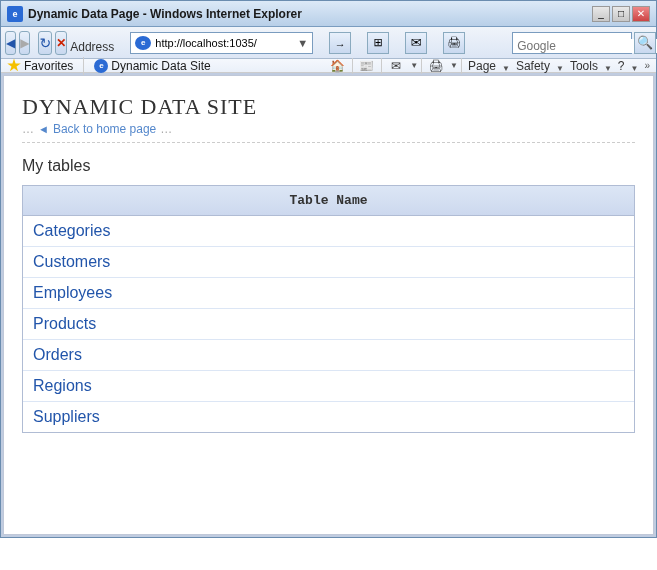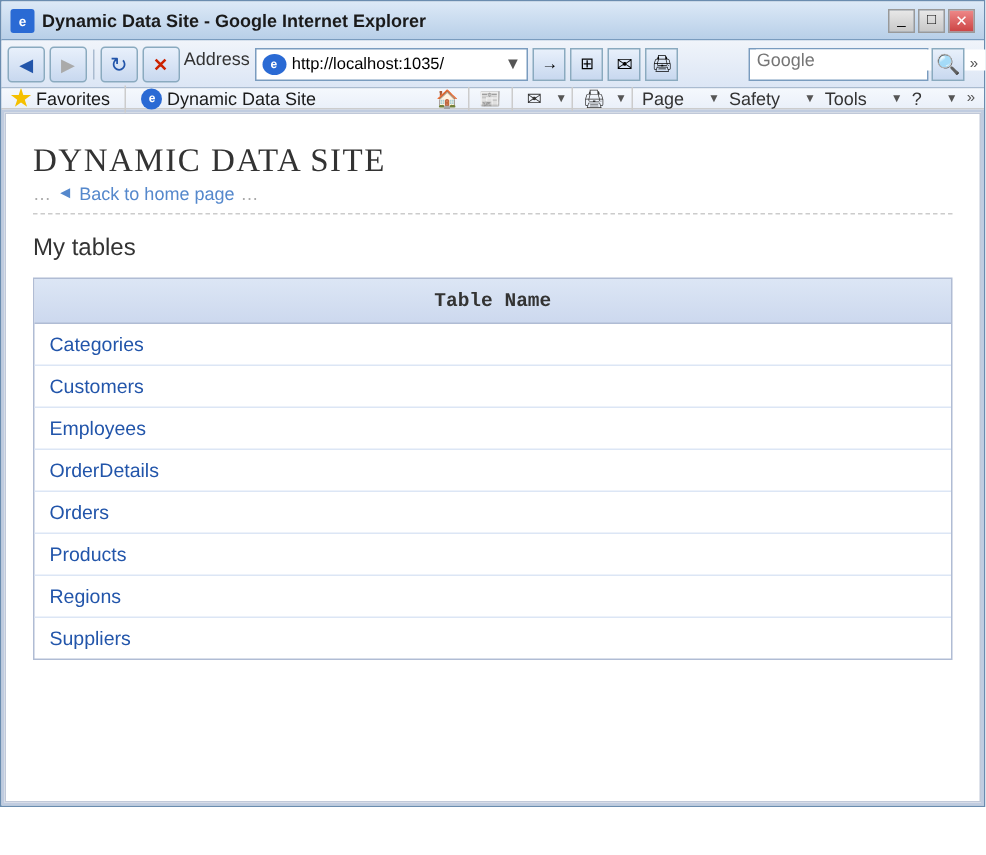--- a/index.html
+++ b/index.html
@@ -57,23 +57,23 @@
       background: linear-gradient(to bottom, #e8f0fb, #c8d8ef);
       border: 1px solid #8aaabf;
       border-radius: 3px;
       display: flex; align-items: center; justify-content: center;
       cursor: pointer;
       font-size: 12px;
       color: #2255aa;
     }
     .address-bar-container {
       display: flex;
-      align-items: flex-start;
+      align-items: flex-end;
       flex: 1;
-      gap: 3px;
+      gap: 16px;
     }
     .address-label {
       font-size: 12px;
       color: #333;
       white-space: nowrap;
     }
     .address-bar {
       flex: 1;
       height: 22px;
       border: 1px solid #7a9cbf;
@@ -99,21 +99,21 @@
     }
     .search-container {
       display: flex;
       align-items: center;
       gap: 2px;
     }
     .search-box {
       width: 120px; height: 22px;
       border: 1px solid #7a9cbf;
       background: white;
-      display: flex; align-items: flex-start;
+      display: flex; align-items: flex-end;
       padding: 0 4px;
       margin-left: 44px;
     }
     .search-input {
       flex: 1; border: none; outline: none; font-size: 12px;
     }
     .search-go-btn {
       width: 22px; height: 22px;
       background: linear-gradient(to bottom, #e8f0fb, #c8d8ef);
       border: 1px solid #8aaabf;
@@ -148,21 +148,21 @@
       border-radius: 50%;
       display: flex; align-items: center; justify-content: center;
       color: white; font-size: 8px; font-weight: bold;
     }
     .toolbar-right {
       margin-left: auto;
       display: flex; align-items: center; gap: 6px;
       font-size: 12px;
     }
     .toolbar-btn {
-      display: flex; align-items: center; gap: 16px;
+      display: flex; align-items: flex-end; gap: 6px;
       cursor: pointer;
       color: #333;
       font-size: 12px;
     }
     .toolbar-chevron { font-size: 8px; color: #555; }
     .toolbar-icon-btn {
       width: 22px; height: 20px;
       display: flex; align-items: center; justify-content: center;
       font-size: 12px;
       cursor: pointer;
@@ -244,21 +244,21 @@
     .data-table tbody tr {
       border-bottom: 1px solid #dce6f5;
     }
 
     .data-table tbody tr:last-child {
       border-bottom: none;
     }
 
     .data-table tbody td {
       padding: 6px 10px;
-      font-size: 13px;
+      font-size: 16px;
     }
 
     .table-link {
       color: #2255aa;
       text-decoration: none;
       cursor: pointer;
     }
 
     .browser-outer {
       border: 1px solid #6a8caf;
@@ -271,21 +271,21 @@
     }
   </style>
 </head>
 <body>
 
 <div class="browser-outer">
 
   <div class="title-bar">
     <div class="title-bar-left">
       <div class="title-bar-icon">e</div>
-      <span>Dynamic Data Site - Google Internet Explorer</span>
+      <span>Dynamic Data Page - Windows Internet Explorer</span>
     </div>
     <div class="title-bar-right">
       <div class="win-btn">_</div>
       <div class="win-btn">□</div>
       <div class="win-btn" style="background:linear-gradient(to bottom,#e88,#c44);color:white;">✕</div>
     </div>
   </div>
 
   <div class="nav-bar">
     <div class="nav-btn">◀</div>
@@ -386,27 +386,24 @@
           <tr>
                 <td><a class="table-link">Categories</a></td>
               </tr>
               <tr>
                 <td><a class="table-link">Customers</a></td>
               </tr>
               <tr>
                 <td><a class="table-link">Employees</a></td>
               </tr>
               <tr>
-                <td><a class="table-link">OrderDetails</a></td>
+                <td><a class="table-link">Products</a></td>
               </tr>
               <tr>
                 <td><a class="table-link">Orders</a></td>
-              </tr>
-              <tr>
-                <td><a class="table-link">Products</a></td>
               </tr>
               <tr>
                 <td><a class="table-link">Regions</a></td>
               </tr>
               <tr>
                 <td><a class="table-link">Suppliers</a></td>
               </tr>
             </tbody>
         </table>
       </div>

